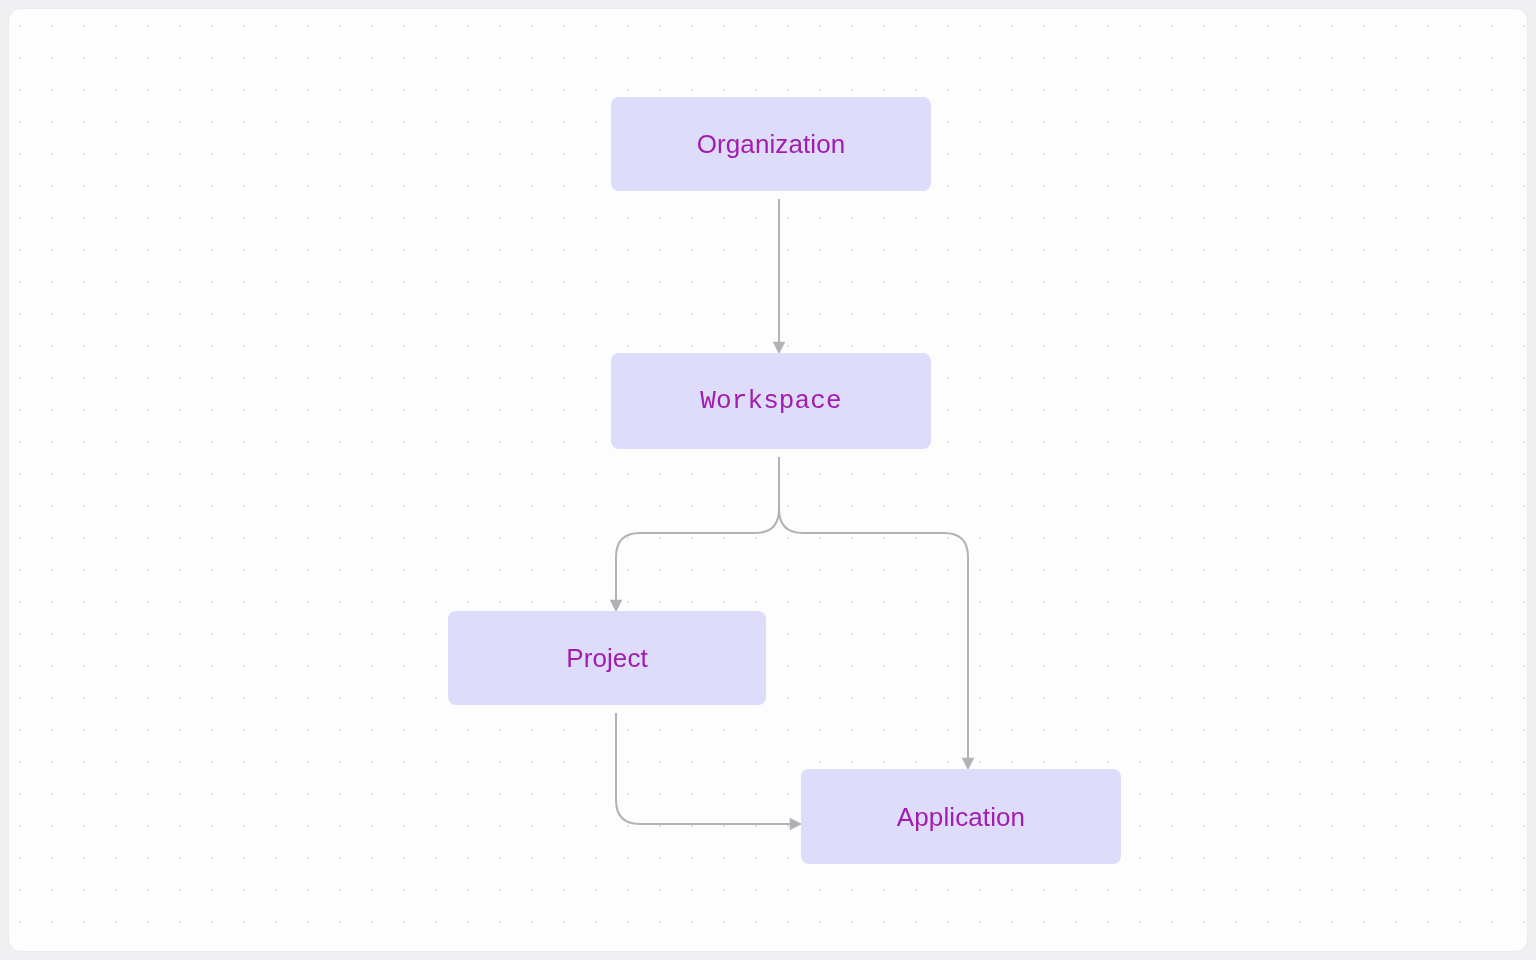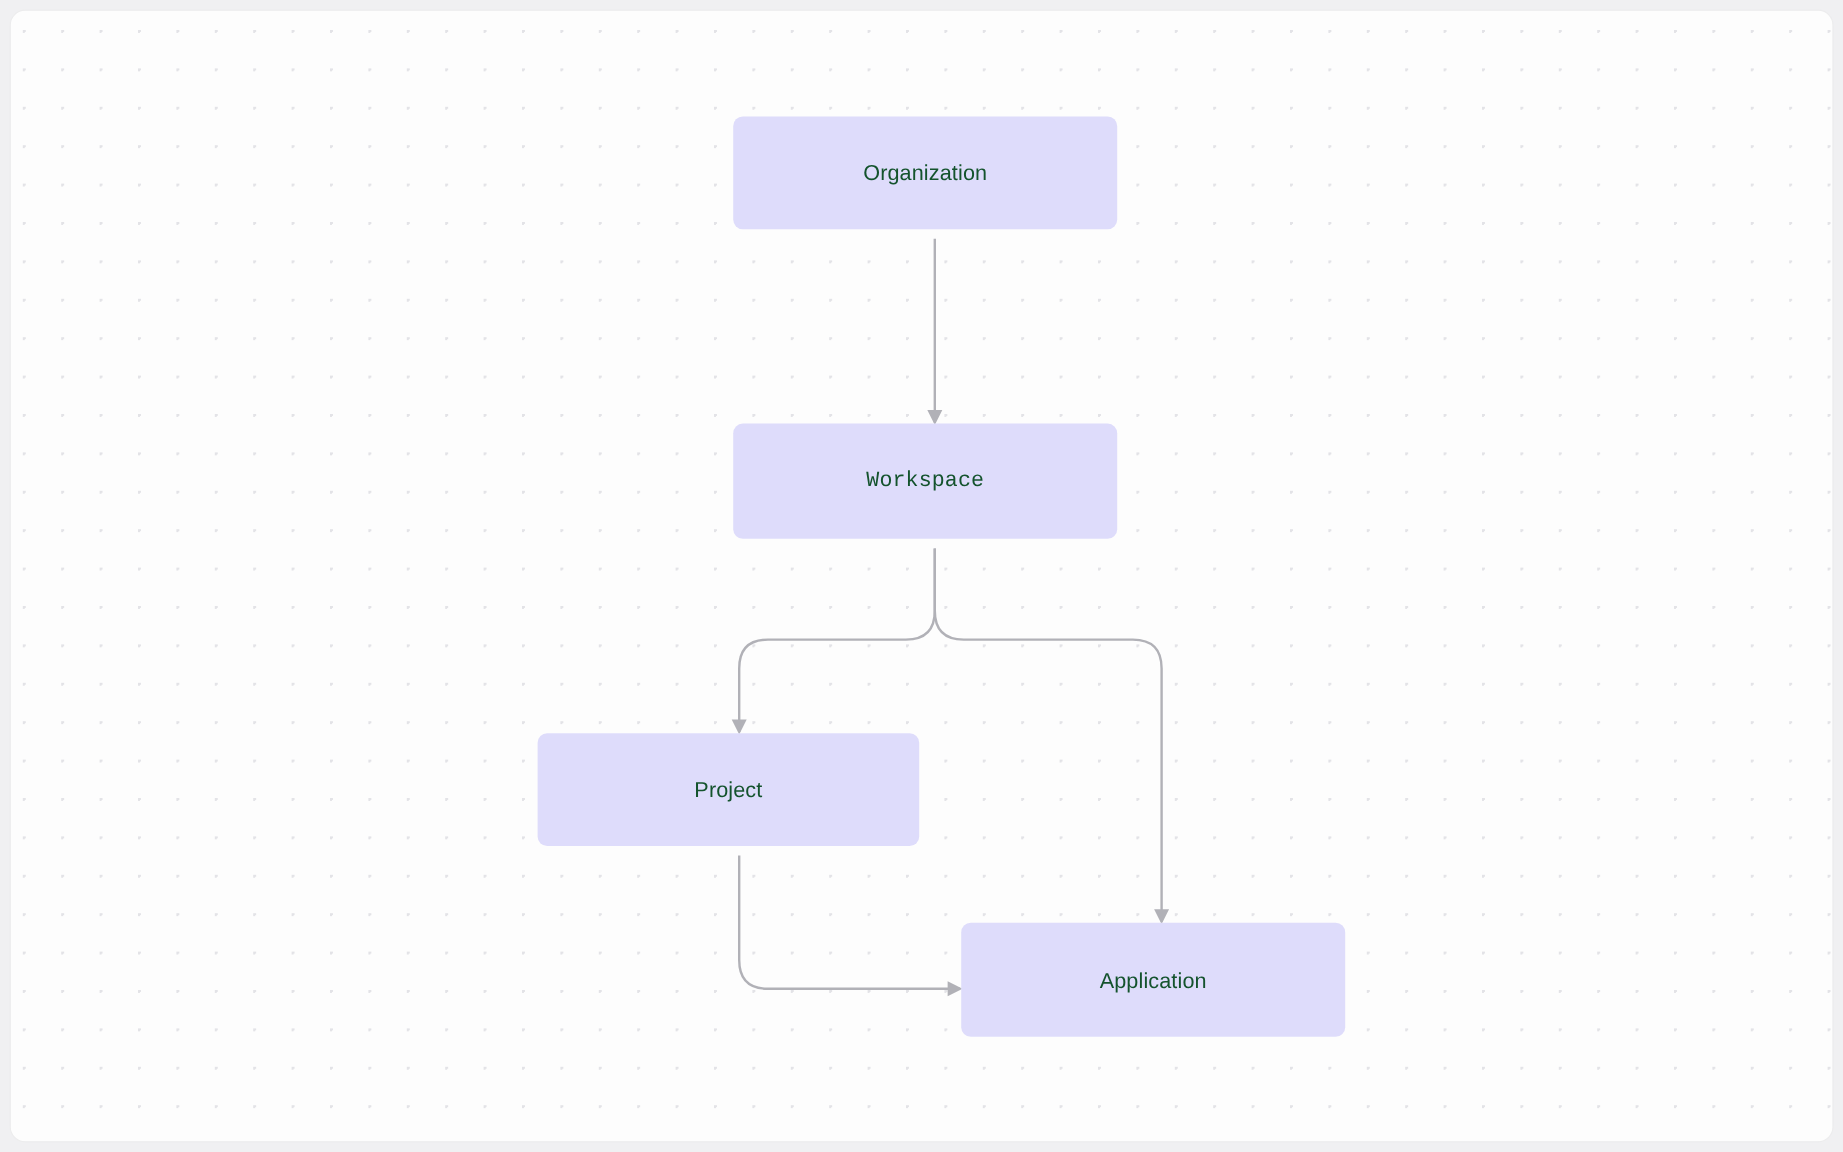--- a/index.html
+++ b/index.html
@@ -41,22 +41,22 @@
   }
 
   .node {
     position: absolute;
     box-sizing: border-box;
     background: #dedcfb;
     border-radius: 8px;
     display: flex;
     align-items: center;
     justify-content: center;
-    color: #14532d;
-    font-size: 18px;
+    color: #a21caf;
+    font-size: 26px;
     font-weight: 400;
     letter-spacing: 0.1px;
     font-family: "Liberation Sans", sans-serif;
     user-select: none;
   }
 
   .node-label {
     line-height: 1;
   }
 </style>

